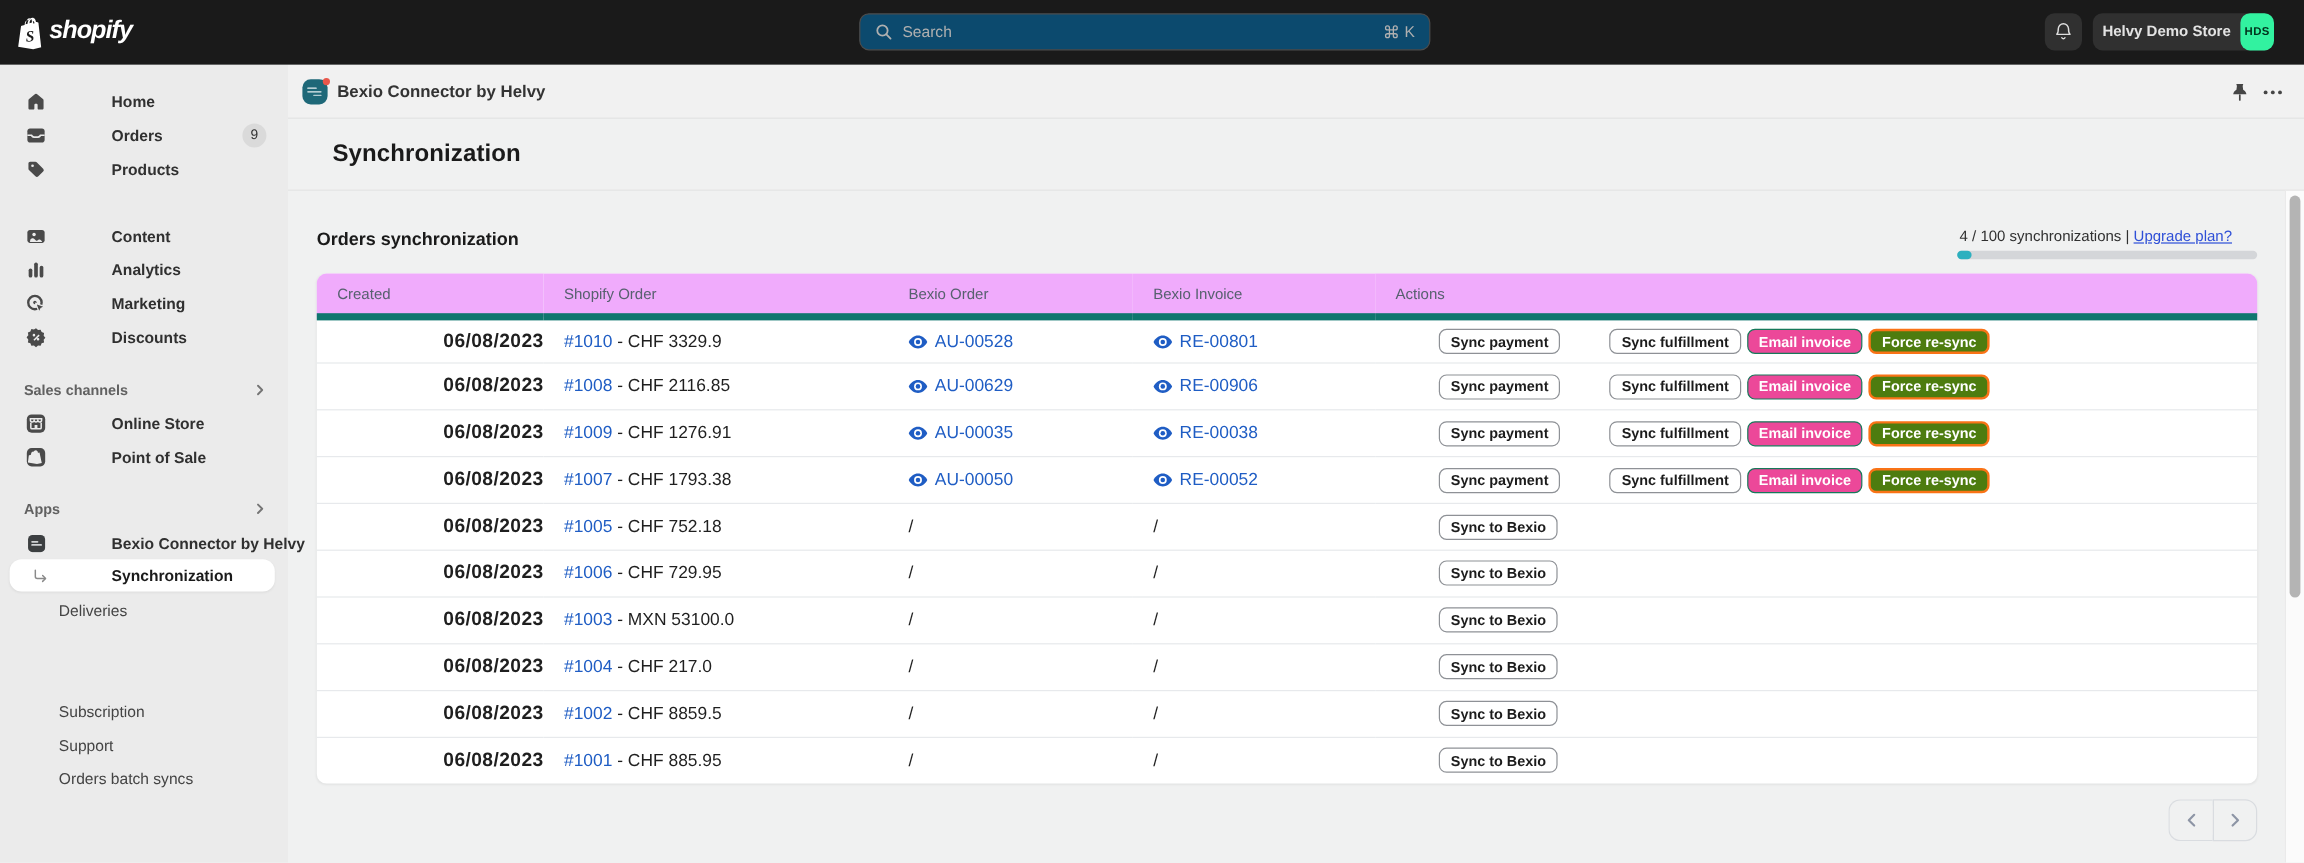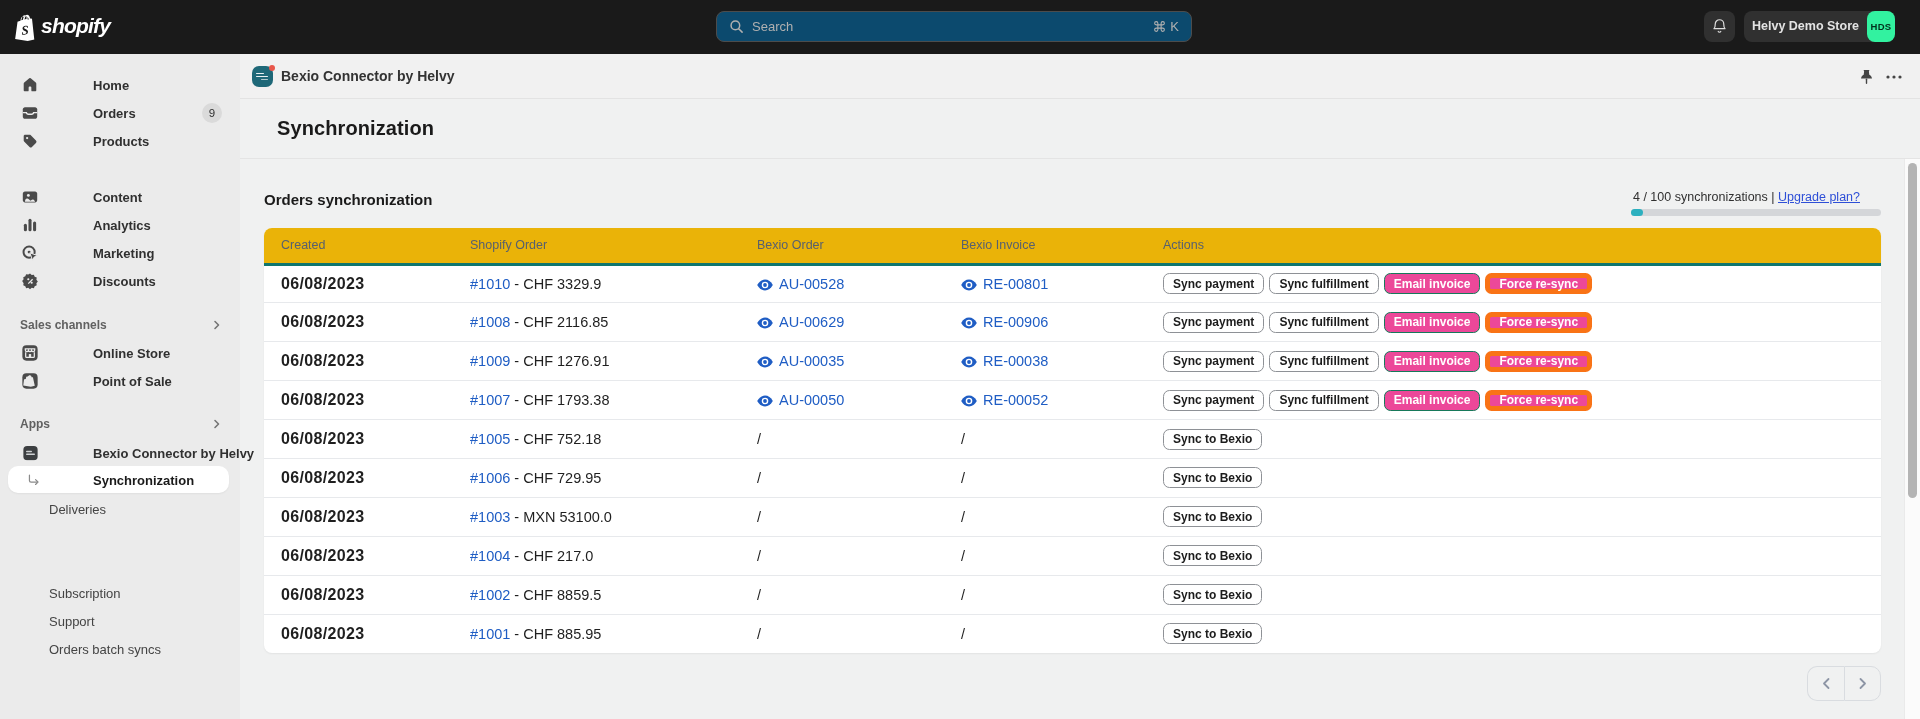--- a/index.html
+++ b/index.html
@@ -45,33 +45,33 @@
   #secttitle { position:absolute; left:264px; top:191px; font-size:15px; font-weight:700; color:#1a1a1a; }
   #quota { position:absolute; right:60px; top:190px; font-size:12.5px; color:#303030; }
   #quota a { color:#2e4fd7; text-decoration:underline; }
   #pbar { position:absolute; left:1631px; top:209px; width:250px; height:7px; background:#d4d6d9; border-radius:4px; }
   #pbar .fill { position:absolute; left:0; top:0; width:12px; height:7px; background:#2cb0bf; border-radius:4px; }
 
   
   #card { position:absolute; left:264px; top:228px; width:1617px; height:425px; background:#fff; border-radius:8px; box-shadow:0 1px 2px rgba(0,0,0,0.06); }
   table { border-collapse:collapse; table-layout:fixed; width:1617px; }
   col.c1{width:189px} col.c2{width:287px} col.c3{width:204px} col.c4{width:202px} col.c5{width:735px}
-  thead td { height:36px; background:#eab308; border-bottom:3px solid #0f766e; font-size:12.5px; color:#57606f; padding-left:17px; }
+  thead td { height:36px; background:#f0abfc; border-bottom:6px solid #0f766e; font-size:12.5px; color:#57606f; padding-left:17px; }
   thead td:first-child { border-top-left-radius:8px; }
   thead td:last-child { border-top-right-radius:8px; }
   tbody td { height:38.9px; border-bottom:1px solid #e7e9ec; padding-left:17px; font-size:14.5px; color:#1f1f1f; white-space:nowrap; }
   tbody tr:last-child td { border-bottom:none; }
-  td.date { font-weight:700; font-size:16px; letter-spacing:0.35px; }
+  td.date { font-weight:700; font-size:16px; letter-spacing:0.35px;text-align:right; }
   a.lnk { color:#1f5dc4; text-decoration:none; }
   .eye { vertical-align:-2px; margin-right:6px; }
   .btns { display:flex; gap:5px; align-items:center; }
   .btn { height:21px; display:inline-flex; align-items:center; padding:0 9px; border-radius:6.5px; font-size:12px; font-weight:700; white-space:nowrap; }
-  .btn.outline { background:#fff; border:1px solid #8e9196; color:#1c1c1c; }
+  .btn.outline { background:#fff; border:1px solid #8e9196; color:#1c1c1c;margin-left:36px; }
   .btn.green { background:#ec4899; color:#fff; border:1px solid #17795a; }
-  .btn.red { background:#ec4899; color:#fff; border:5px solid #f97316; }
+  .btn.red { background:#4d7c0f; color:#fff; border:2px solid #f97316; }
 
   
   #pager { position:absolute; left:1807px; top:666px; display:flex; }
   #pager .pb { width:37px; height:35px; border:1px solid #d9dce0; display:flex; align-items:center; justify-content:center; background:#f0f1f1; }
   #pager .pb.l { border-radius:10px 0 0 10px; border-right:none; }
   #pager .pb.r { border-radius:0 10px 10px 0; border-left:1px solid #d9dce0; }
 
   
   #sbtrack { position:absolute; left:1904px; top:159px; width:16px; height:560px; background:#fbfbfb; border-left:1px solid #eaeaea; }
   #sbthumb { position:absolute; left:1908px; top:163px; width:9px; height:335px; background:#b4b4b4; border-radius:4.5px; }

